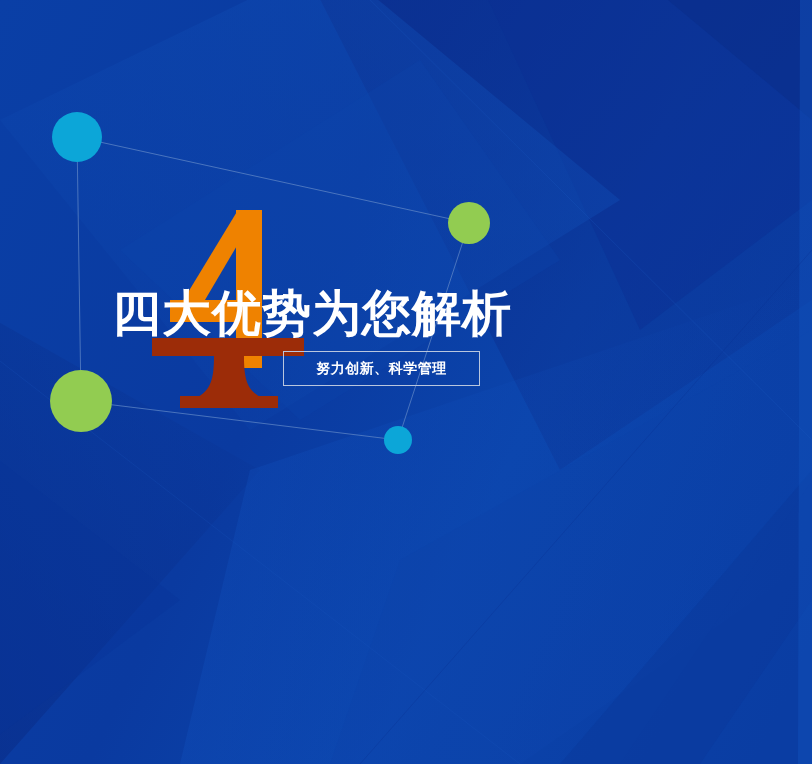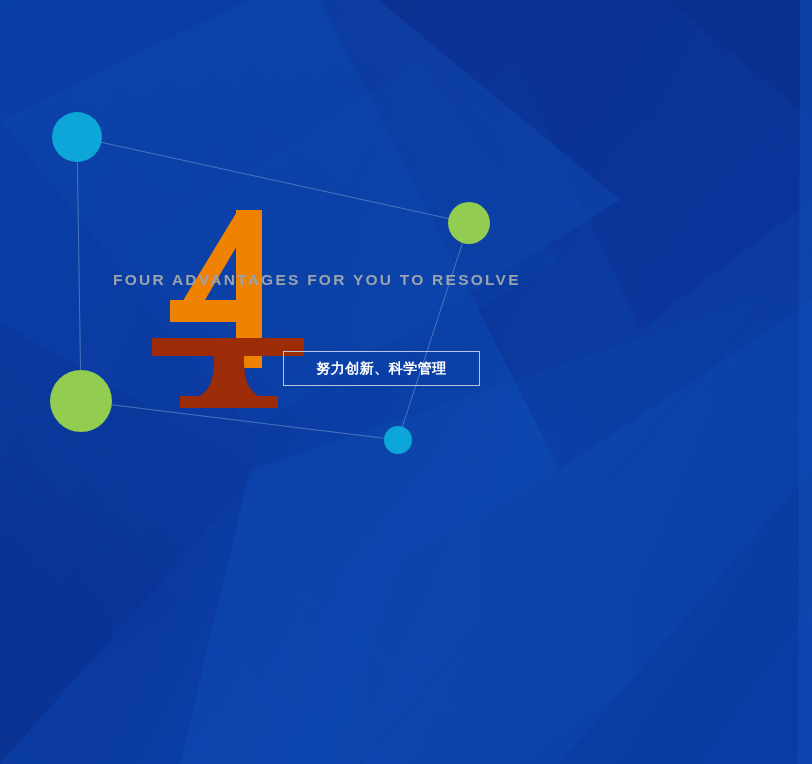--- a/index.html
+++ b/index.html
@@ -179,21 +179,21 @@
         </g>
 
         <g fill="#9c2c08">
           <rect x="12" y="142" width="152" height="18"></rect>
           <path d="M74,160 h30 c0,26 4,36 22,44 h-74 c18,-8 22,-18 22,-44 z"></path>
           <rect x="40" y="200" width="98" height="12"></rect>
         </g>
       </svg>
     </div>
 
-    <div class="eyebrow">FOUR ADVANTAGES FOR YOU TO RESOLVE</div>
 
+    <div class="headline">四大优势为您解析</div>
 
     <div class="subbox">
       <span class="subbox-text">努力创新、科学管理</span>
     </div>
 
   </div>
 </div>
 
 </body></html>

